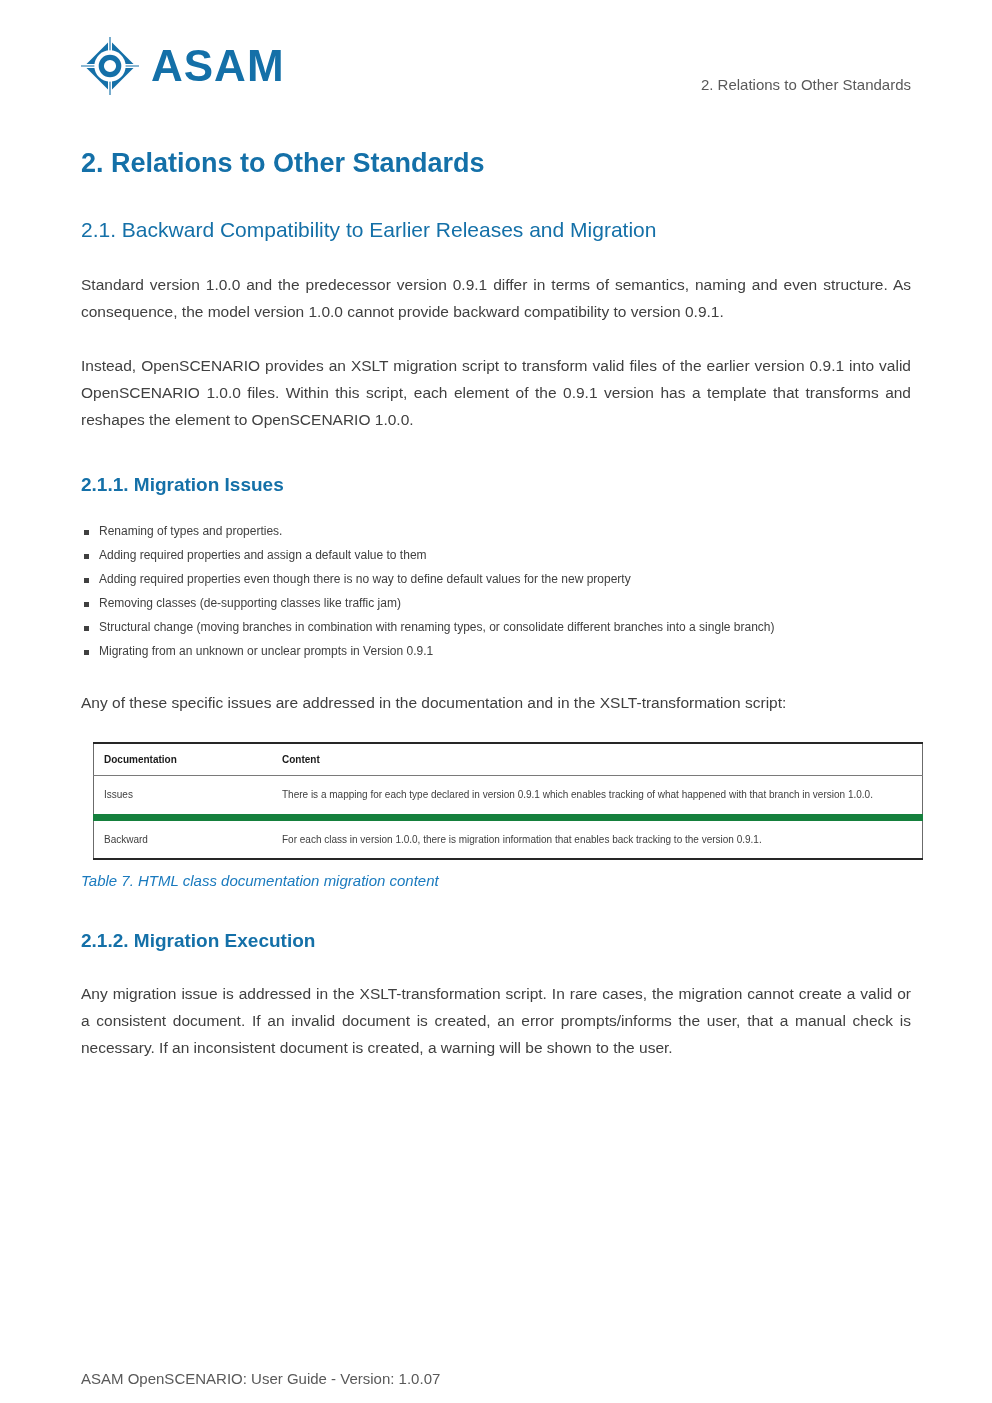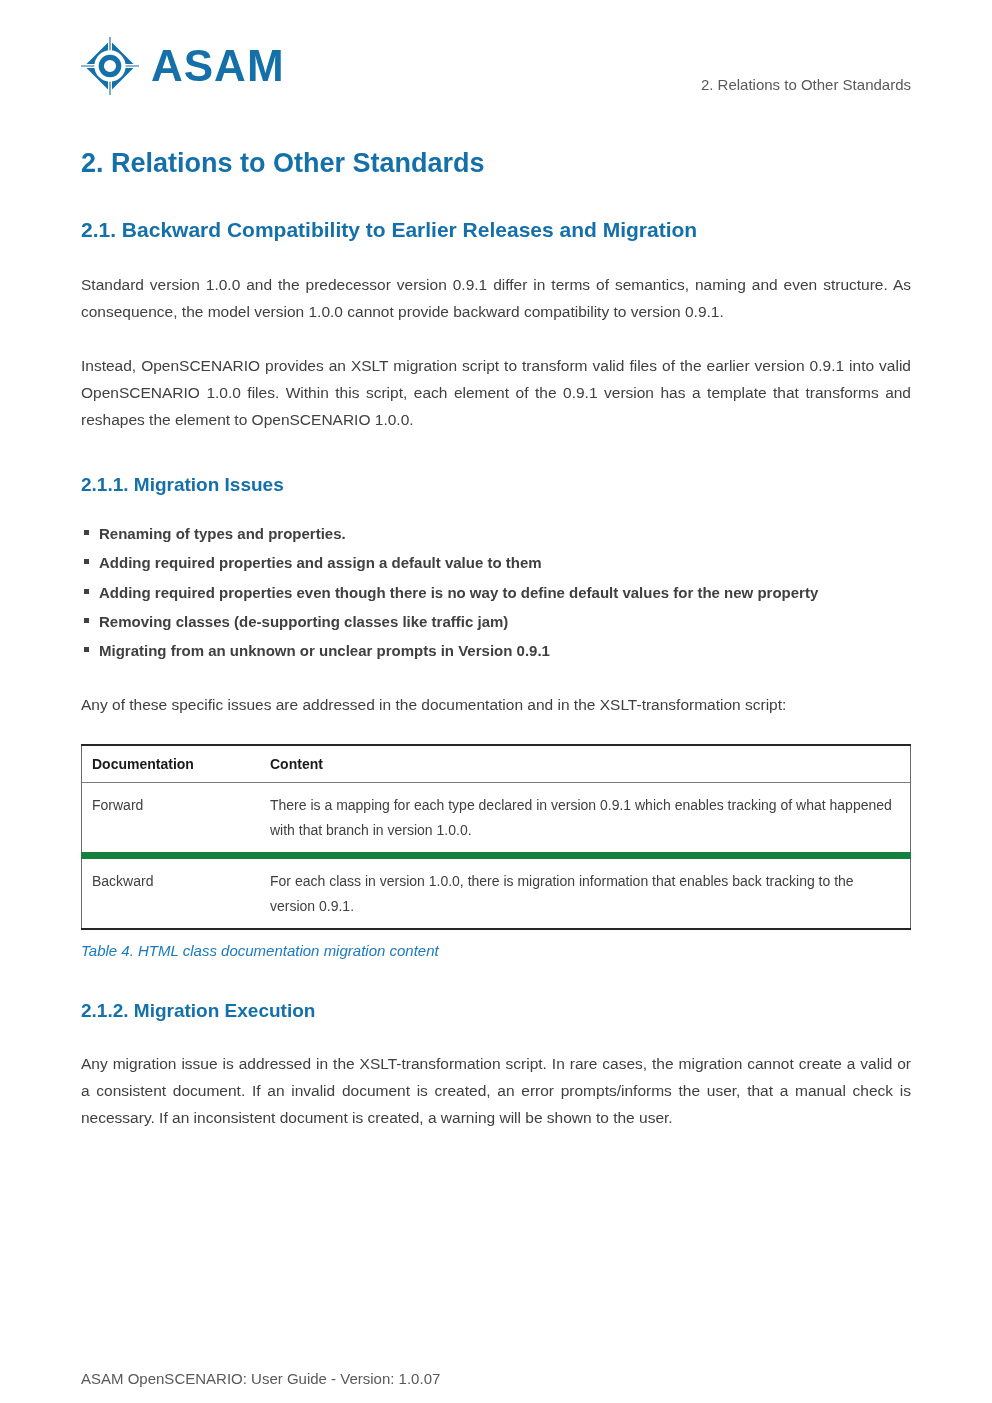--- a/index.html
+++ b/index.html
@@ -46,21 +46,21 @@
     margin: 52px 0 0 0;
     font-size: 27px;
     line-height: 1.2;
     font-weight: bold;
     color: #1470A8;
   }
   h2.doc-h2 {
     margin: 38px 0 12px 0;
     font-size: 21px;
     line-height: 1.25;
-    font-weight: bold;
+    font-weight: normal;
     color: #1470A8;
   }
   h3.doc-h3 {
     margin: 40px 0 0 0;
     font-size: 19px;
     line-height: 1.25;
     font-weight: bold;
     color: #1470A8;
   }
   
@@ -73,45 +73,45 @@
   }
   ul.doc-list {
     list-style: none;
     margin: 24px 0 0 0;
     padding: 0;
   }
   ul.doc-list li {
     position: relative;
     padding-left: 18px;
     margin: 0 0 3px 0;
-    font-size: 15px;
+    font-size: 12px;
     line-height: 1.75;
     text-align: justify;
     color: #404040;
-    font-weight: bold;
   }
   ul.doc-list li::before {
     content: "";
     position: absolute;
     left: 3px;
     top: 9px;
     width: 5px;
     height: 5px;
     background: #404040;
   }
   
   table.doc-table {
     width: 100%;
     margin-top: 26px;
     border-collapse: collapse;
     border-top: 2px solid #262626;
     border-bottom: 2px solid #262626;
     border-left: 1px solid #6b6b6b;
     border-right: 1px solid #6b6b6b;
-    font-size: 14px;
+    font-size: 10px;
+    margin-left: 12px;
   }
   table.doc-table th {
     text-align: left;
     vertical-align: top;
     font-weight: bold;
     color: #1a1a1a;
     padding: 10px 10px 10px 10px;
     border-bottom: 1px solid #7a7a7a;
   }
   table.doc-table th.col-doc, table.doc-table td.col-doc { width: 158px; }
@@ -173,44 +173,45 @@
   <p class="doc-p">Standard version 1.0.0 and the predecessor version 0.9.1 differ in terms of semantics, naming and even structure. As consequence, the model version 1.0.0 cannot provide backward compatibility to version 0.9.1.</p>
   <p class="doc-p">Instead, OpenSCENARIO provides an XSLT migration script to transform valid files of the earlier version 0.9.1 into valid OpenSCENARIO 1.0.0 files. Within this script, each element of the 0.9.1 version has a template that transforms and reshapes the element to OpenSCENARIO 1.0.0.</p>
 
   <h3 class="doc-h3">2.1.1. Migration Issues</h3>
 
   <ul class="doc-list">
     <li>Renaming of types and properties.</li>
     <li>Adding required properties and assign a default value to them</li>
     <li>Adding required properties even though there is no way to define default values for the new property</li>
     <li>Removing classes (de-supporting classes like traffic jam)</li>
+    <li>Structural change (moving branches in combination with renaming types, or consolidate different branches into a single branch)</li>
     <li>Migrating from an unknown or unclear prompts in Version 0.9.1</li>
   </ul>
 
   <p class="doc-p">Any of these specific issues are addressed in the documentation and in the XSLT-transformation script:</p>
 
   <table class="doc-table">
     <thead>
       <tr>
         <th class="col-doc">Documentation</th>
         <th>Content</th>
       </tr>
     </thead>
     <tbody>
       <tr>
-        <td class="col-doc">Forward</td>
+        <td class="col-doc">Issues</td>
         <td>There is a mapping for each type declared in version 0.9.1 which enables tracking of what happened with that branch in version 1.0.0.</td>
       </tr>
       <tr>
         <td class="col-doc">Backward</td>
         <td>For each class in version 1.0.0, there is migration information that enables back tracking to the version 0.9.1.</td>
       </tr>
     </tbody>
   </table>
-  <div class="table-caption">Table 4. HTML class documentation migration content</div>
+  <div class="table-caption">Table 7. HTML class documentation migration content</div>
 
   <h3 class="doc-h3">2.1.2. Migration Execution</h3>
   <p class="doc-p">Any migration issue is addressed in the XSLT-transformation script. In rare cases, the migration cannot create a valid or a consistent document. If an invalid document is created, an error prompts/informs the user, that a manual check is necessary. If an inconsistent document is created, a warning will be shown to the user.</p>
 
   <div class="page-footer">
     <span>ASAM OpenSCENARIO: User Guide - Version: 1.0.0</span>
     <span>7</span>
   </div>
 
 </div>

